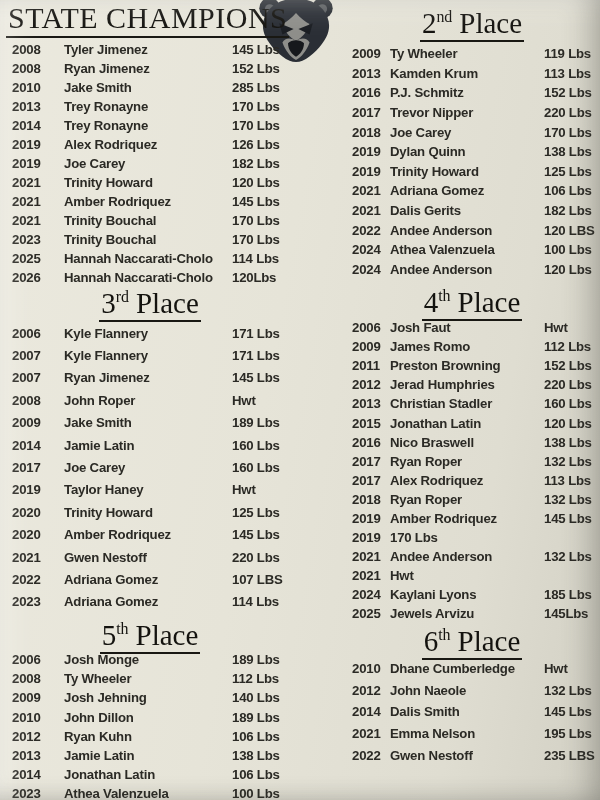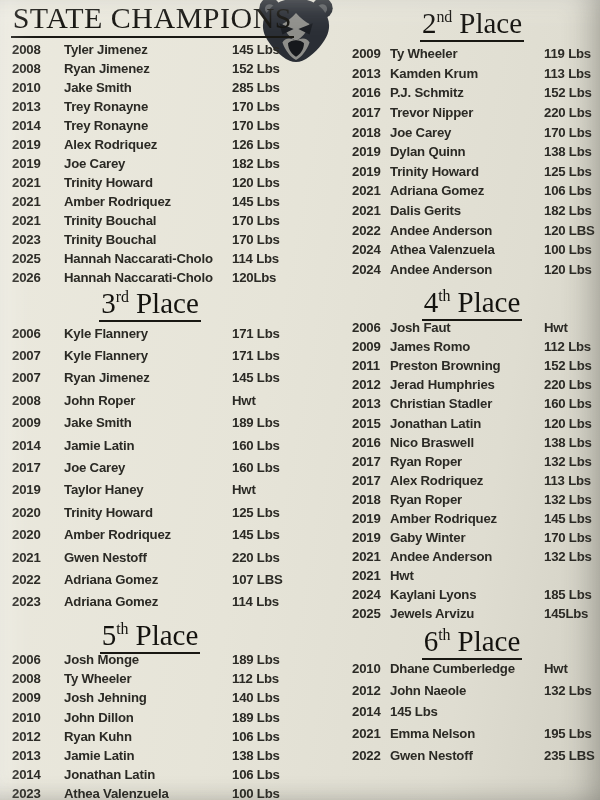--- a/index.html
+++ b/index.html
@@ -20,21 +20,21 @@
       inset 20px 16px 40px -24px rgba(255,255,255,.55);
   }
   .sec{position:absolute;color:#2b2a25;}
   .title{
     margin:0;font-family:"Liberation Serif",serif;font-weight:400;
     color:#14130f;line-height:1.05;
   }
   .title .tline{display:inline-block;border-bottom:2px solid #191813;padding:0 2px 2px 2px;}
   .title sup{font-size:.55em;vertical-align:super;letter-spacing:0;margin-top:40px;}
   .title .word{margin-left:7px;}
-  .t-left{text-align:right;font-size:30px;letter-spacing:.5px;}
+  .t-left{text-align:left;font-size:30px;letter-spacing:.5px;}
   .t-center{text-align:center;font-size:29px;}
   .rows{position:absolute;left:0;right:0;}
   .row{
     display:grid;align-items:center;
     height:var(--rh,19.2px);
     font-weight:700;font-size:13.2px;letter-spacing:-.2px;color:#2b2a25;
     white-space:nowrap;
   }
   .sec-left .row{grid-template-columns:36px 152px auto;padding-left:6px;gap:16px;}
   .sec-right .row{grid-template-columns:38px 154px auto;padding-left:8px;}
@@ -374,21 +374,20 @@
         </div>
 
         <div class="row">
           <span class="yr">2019</span>
           <span class="nm">Amber Rodriquez</span>
           <span class="wt">145 Lbs</span>
         </div>
 
         <div class="row">
           <span class="yr">2019</span>
-          <span class="nm">Gaby Winter</span>
           <span class="wt">170 Lbs</span>
         </div>
 
         <div class="row">
           <span class="yr">2021</span>
           <span class="nm">Andee Anderson</span>
           <span class="wt">132 Lbs</span>
         </div>
 
         <div class="row">
@@ -475,20 +474,21 @@
         </div>
 
         <div class="row">
           <span class="yr">2012</span>
           <span class="nm">John Naeole</span>
           <span class="wt">132 Lbs</span>
         </div>
 
         <div class="row">
           <span class="yr">2014</span>
+          <span class="nm">Dalis Smith</span>
           <span class="wt">145 Lbs</span>
         </div>
 
         <div class="row">
           <span class="yr">2021</span>
           <span class="nm">Emma Nelson</span>
           <span class="wt">195 Lbs</span>
         </div>
 
         <div class="row">

